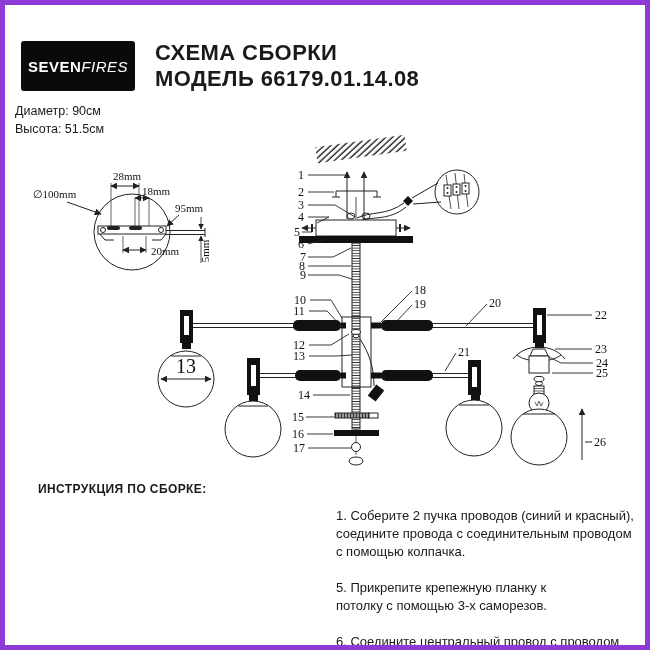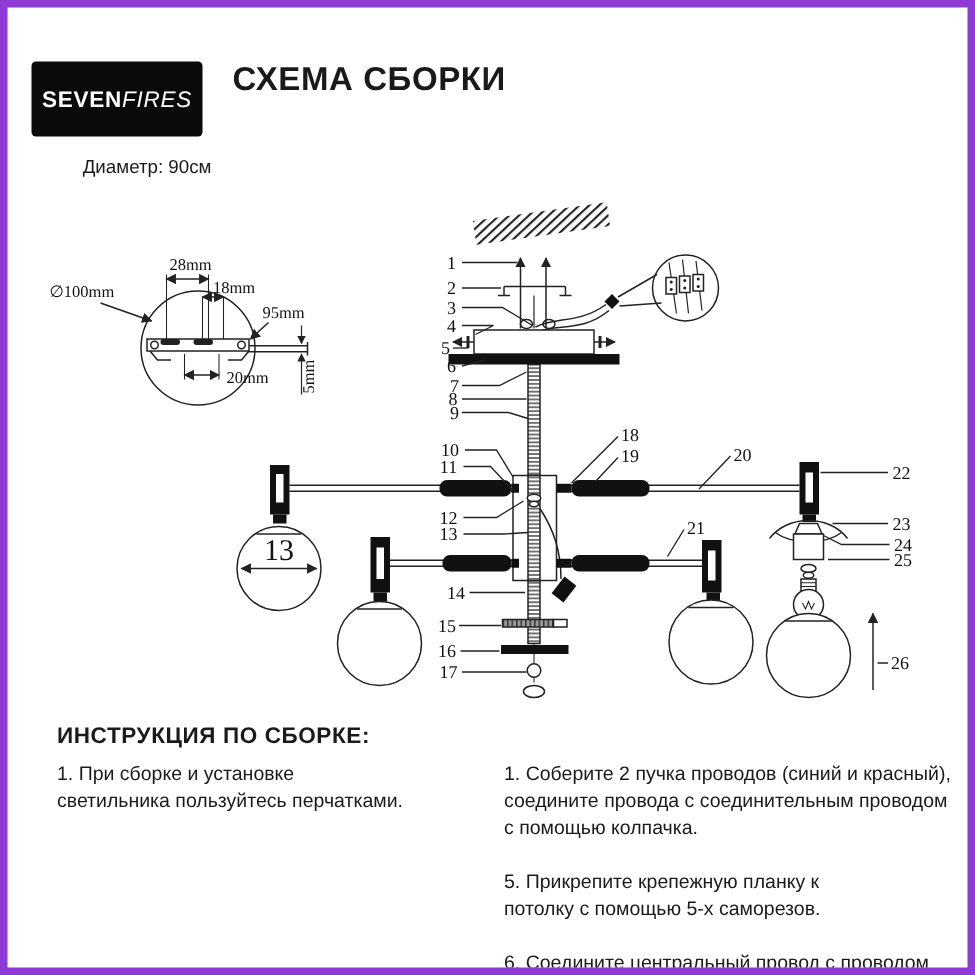--- a/index.html
+++ b/index.html
@@ -9,30 +9,30 @@
     font-family:"Liberation Sans",sans-serif;color:#1a1a1a;
   }
   .logo{
     position:absolute;left:16px;top:36px;width:114px;height:50px;
     background:#0a0a0a;border-radius:3px;display:flex;align-items:center;justify-content:center;
     color:#fff;font-size:15px;letter-spacing:.5px;
   }
   .logo .b{font-weight:700;}
   .logo .l{font-weight:400;font-style:italic;}
   .hdims{
-    position:absolute;left:10px;top:97px;width:126px;text-align:right;
+    position:absolute;left:10px;top:97px;width:126px;text-align:left;
     font-size:12.5px;line-height:1.45;font-weight:500;
   }
   .title{
     position:absolute;left:150px;top:35px;font-size:22px;font-weight:700;
     line-height:26px;letter-spacing:.4px;white-space:nowrap;
   }
   .diagram{position:absolute;left:0;top:0;width:650px;height:650px;}
   .instr-title{
-    position:absolute;left:33px;top:477px;font-size:15px;font-weight:700;letter-spacing:.4px;
+    position:absolute;left:33px;top:477px;font-size:12px;font-weight:700;letter-spacing:.4px;
   }
   .col{position:absolute;top:502px;font-size:13px;line-height:18px;font-weight:500;}
   .col.left{left:33px;width:292px;}
   .col.right{left:331px;width:300px;}
   .col p{margin:0 0 18px 0;white-space:pre-line;}
   
   text.pn{font-family:"Liberation Serif",serif;font-size:12px;fill:#111;text-anchor:middle;}
   text.dim{font-family:"Liberation Serif",serif;font-size:11px;fill:#111;text-anchor:middle;}
   text.dim.start{text-anchor:start;}
   text.globe-dim{font-family:"Liberation Serif",serif;font-size:20px;fill:#111;text-anchor:middle;}
@@ -42,24 +42,26 @@
 
 <div class="page">
 
   <div class="logo">
     <span class="b">SEVEN</span>
       <span class="l">FIRES</span>
   </div>
 
   <div class="hdims">
     <div>Диаметр: 90см</div>
+    <div>Высота: 51.5см</div>
   </div>
 
   <div class="title">
     <div>СХЕМА СБОРКИ</div>
+    <div>МОДЕЛЬ 66179.01.14.08</div>
   </div>
 
   <svg class="diagram" viewBox="0 0 650 650">
     <defs>
       <marker id="arr" viewBox="0 0 10 10" refX="9" refY="5" markerWidth="7" markerHeight="7" orient="auto-start-reverse">
         <path d="M0,0 L10,5 L0,10 z" fill="#222"></path>
       </marker>
       <pattern id="threads" width="8" height="2.6" patternUnits="userSpaceOnUse">
         <rect width="8" height="2.6" fill="#fff"></rect>
         <line x1="0" y1="1.3" x2="8" y2="1.3" stroke="#333" stroke-width="0.9"></line>
@@ -293,27 +295,25 @@
       <text class="dim" x="184" y="207">95mm</text>
       <text class="dim start" x="146" y="250">20mm</text>
       <text class="dim" x="204" y="246" transform="rotate(-90 204 246)">5mm</text>
       <text class="globe-dim" x="181" y="368">13</text>
     </g>
   </svg>
 
   <div class="instr-title">ИНСТРУКЦИЯ ПО СБОРКЕ:</div>
 
   <div class="col left">
-    <p>1. При сборке и установке
-светильника пользуйтесь перчатками.</p>
   </div>
 
   <div class="col right">
     <p>1. Соберите 2 пучка проводов (синий и красный),
 соедините провода с соединительным проводом
 с помощью колпачка.</p>
     <p>5. Прикрепите крепежную планку к
-потолку с помощью 5-х саморезов.</p>
+потолку с помощью 3-х саморезов.</p>
     <p>6. Соедините центральный провод с проводом
 электросети с помощью клемной колодки.</p>
   </div>
 
 </div>
 
 </body></html>

